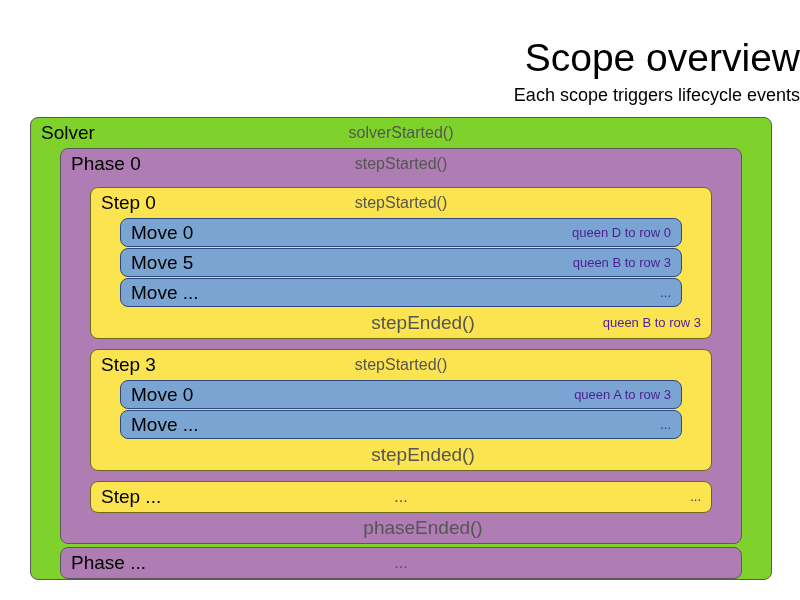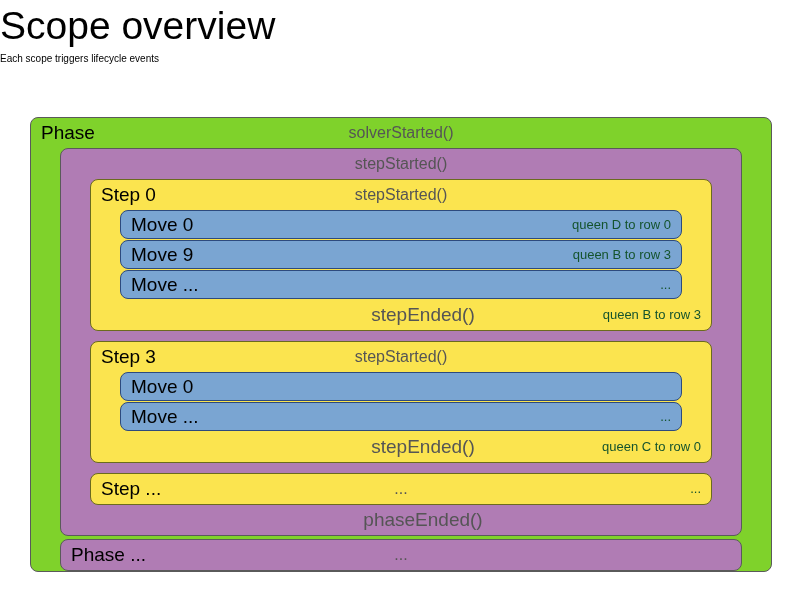--- a/index.html
+++ b/index.html
@@ -9,32 +9,33 @@
   }
   body {
     width: 800px;
     height: 600px;
     font-family: "Liberation Sans", sans-serif;
     overflow: hidden;
   }
 
   
   .header {
-    text-align: left;
-    padding-top: 6px;
+    text-align: right;
+    padding-top: 22px;
+    margin-top: 16px;
   }
   .title {
     font-size: 39px;
     font-weight: normal;
     color: #000000;
     letter-spacing: 0px;
     line-height: 1.05;
   }
   .subtitle {
-    font-size: 10px;
+    font-size: 18px;
     color: #000000;
     margin-top: 6px;
   }
 
   
   .diagram {
     position: absolute;
     left: 30px;
     top: 117px;
     width: 742px;
@@ -44,21 +45,21 @@
 
   .scope {
     box-sizing: border-box;
     border-radius: 8px;
     border: 1px solid #5a5a5a;
     position: relative;
     padding: 0;
   }
   .scope.solver   { background: #7fd22b; }
   .scope.phase    { background: #b07cb4; }
-  .scope.step     { background: #fbe44f; border-color: #6b6b1e; }
+  .scope.step     { background: #fbe44f; border-color: #6b6b1e; margin-top: 8px; }
   .scope.move     { background: #7aa5d2; border-color: #2d4a7e; }
 
   
   .row {
     position: relative;
     height: 30px;
     line-height: 30px;
   }
   .row .left {
     position: absolute;
@@ -76,21 +77,21 @@
     text-align: center;
     font-size: 16px;
     color: #555555;
     white-space: nowrap;
   }
   .row .right {
     position: absolute;
     right: 10px;
     top: 0;
     font-size: 13px;
-    color: #14532d;
+    color: #4c1d95;
     white-space: nowrap;
   }
   
   .row.event .center { font-size: 19px; padding-left: 44px; }
 
   
   .children {
     position: relative;
     margin-left: 29px;
     margin-right: 29px;
@@ -115,29 +116,30 @@
 <div class="header">
   <div class="title">Scope overview</div>
   <div class="subtitle">Each scope triggers lifecycle events</div>
 </div>
 
 <div class="diagram">
 
   <div class="scope solver">
 
     <div class="row">
-      <span class="left">Phase</span>
+      <span class="left">Solver</span>
       <span class="center">solverStarted()</span>
     </div>
 
     <div class="children">
 
       <div class="scope phase phase-block">
 
         <div class="row">
+          <span class="left">Phase 0</span>
           <span class="center">stepStarted()</span>
         </div>
 
         <div class="children">
 
           <div class="scope step step-block">
 
             <div class="row">
               <span class="left">Step 0</span>
               <span class="center">stepStarted()</span>
@@ -145,21 +147,21 @@
 
             <div class="children">
               <div class="scope move">
                 <div class="row">
                   <span class="left">Move 0</span>
                   <span class="right">queen D to row 0</span>
                 </div>
               </div>
               <div class="scope move">
                 <div class="row">
-                  <span class="left">Move 9</span>
+                  <span class="left">Move 5</span>
                   <span class="right">queen B to row 3</span>
                 </div>
               </div>
               <div class="scope move">
                 <div class="row">
                   <span class="left">Move ...</span>
                   <span class="right">...</span>
                 </div>
               </div>
             </div>
@@ -174,33 +176,33 @@
 
             <div class="row">
               <span class="left">Step 3</span>
               <span class="center">stepStarted()</span>
             </div>
 
             <div class="children">
               <div class="scope move">
                 <div class="row">
                   <span class="left">Move 0</span>
+                  <span class="right">queen A to row 3</span>
                 </div>
               </div>
               <div class="scope move">
                 <div class="row">
                   <span class="left">Move ...</span>
                   <span class="right">...</span>
                 </div>
               </div>
             </div>
 
             <div class="row event">
               <span class="center">stepEnded()</span>
-              <span class="right">queen C to row 0</span>
             </div>
           </div>
 
           <div class="scope step">
             <div class="row">
               <span class="left">Step ...</span>
               <span class="center">...</span>
               <span class="right">...</span>
             </div>
           </div>

